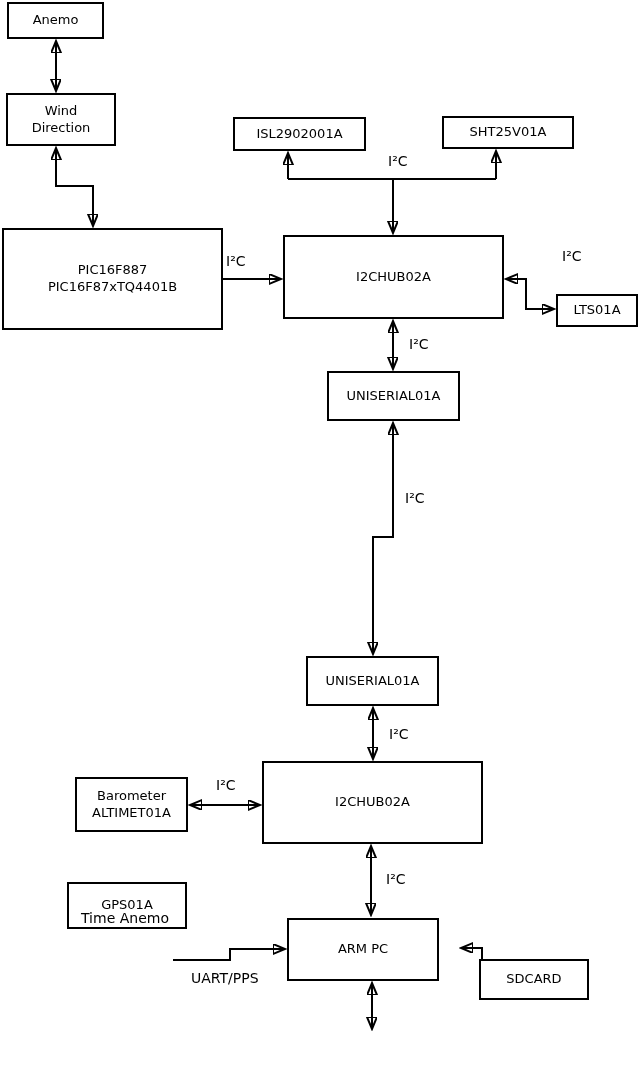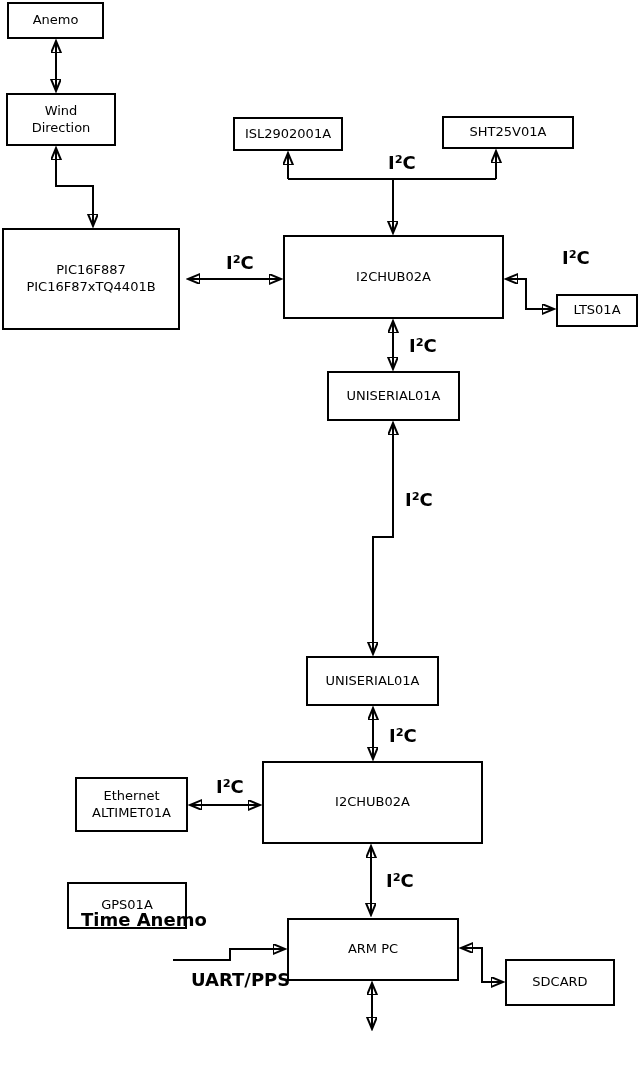--- a/index.html
+++ b/index.html
@@ -8,21 +8,21 @@
     font-family:"DejaVu Sans","Liberation Sans",sans-serif;color:#000;
     overflow:hidden;
   }
   .wires{position:absolute;left:0;top:0;width:640px;height:1089px;}
   .wires path{fill:none;stroke:#000;stroke-width:2;}
   .node{
     position:absolute;box-sizing:border-box;border:2px solid #000;background:#fff;
     display:flex;flex-direction:column;align-items:center;justify-content:center;
     font-size:13px;line-height:1.3;text-align:left;
   }
-  .lbl{position:absolute;font-size:18px;line-height:1;white-space:nowrap;font-weight:bold;}
+  .lbl{position:absolute;font-size:14px;line-height:1;white-space:nowrap;}
 </style>
 </head>
 <body>
 
 <div class="canvas">
 
   <svg class="wires" viewBox="0 0 640 1089">
     <defs>
       <marker id="ah" markerUnits="userSpaceOnUse" markerWidth="14" markerHeight="12" refX="12" refY="5" orient="auto-start-reverse">
         <path d="M0,0 L12,5 L0,10 z" fill="#000" stroke="none"></path>
@@ -48,26 +48,26 @@
 
   <div class="node" style="left:7px;top:2px;width:97px;height:37px">
     <span>Anemo</span>
   </div>
 
   <div class="node" style="left:6px;top:93px;width:110px;height:53px">
     <span>Wind</span>
     <span>Direction</span>
   </div>
 
-  <div class="node" style="left:2px;top:228px;width:178px;height:102px">
+  <div class="node" style="left:2px;top:228px;width:221px;height:102px">
     <span>PIC16F887</span>
     <span>PIC16F87xTQ4401B</span>
   </div>
 
-  <div class="node" style="left:233px;top:117px;width:110px;height:34px">
+  <div class="node" style="left:233px;top:117px;width:133px;height:34px">
     <span>ISL2902001A</span>
   </div>
 
   <div class="node" style="left:442px;top:116px;width:132px;height:33px">
     <span>SHT25V01A</span>
   </div>
 
   <div class="node" style="left:283px;top:235px;width:221px;height:84px">
     <span>I2CHUB02A</span>
   </div>
@@ -82,33 +82,33 @@
 
   <div class="node" style="left:306px;top:656px;width:133px;height:50px">
     <span>UNISERIAL01A</span>
   </div>
 
   <div class="node" style="left:262px;top:761px;width:221px;height:83px">
     <span>I2CHUB02A</span>
   </div>
 
   <div class="node" style="left:75px;top:777px;width:113px;height:55px">
-    <span>Ethernet</span>
+    <span>Barometer</span>
     <span>ALTIMET01A</span>
   </div>
 
   <div class="node" style="left:67px;top:882px;width:120px;height:47px">
     <span>GPS01A</span>
   </div>
 
-  <div class="node" style="left:287px;top:918px;width:172px;height:63px">
+  <div class="node" style="left:287px;top:918px;width:152px;height:63px">
     <span>ARM PC</span>
   </div>
 
-  <div class="node" style="left:505px;top:959px;width:110px;height:47px">
+  <div class="node" style="left:479px;top:959px;width:110px;height:41px">
     <span>SDCARD</span>
   </div>
 
 
   <span class="lbl" style="left:388px;top:154px">I²C</span>
   <span class="lbl" style="left:226px;top:254px">I²C</span>
   <span class="lbl" style="left:562px;top:249px">I²C</span>
   <span class="lbl" style="left:409px;top:337px">I²C</span>
   <span class="lbl" style="left:405px;top:491px">I²C</span>
   <span class="lbl" style="left:389px;top:727px">I²C</span>

